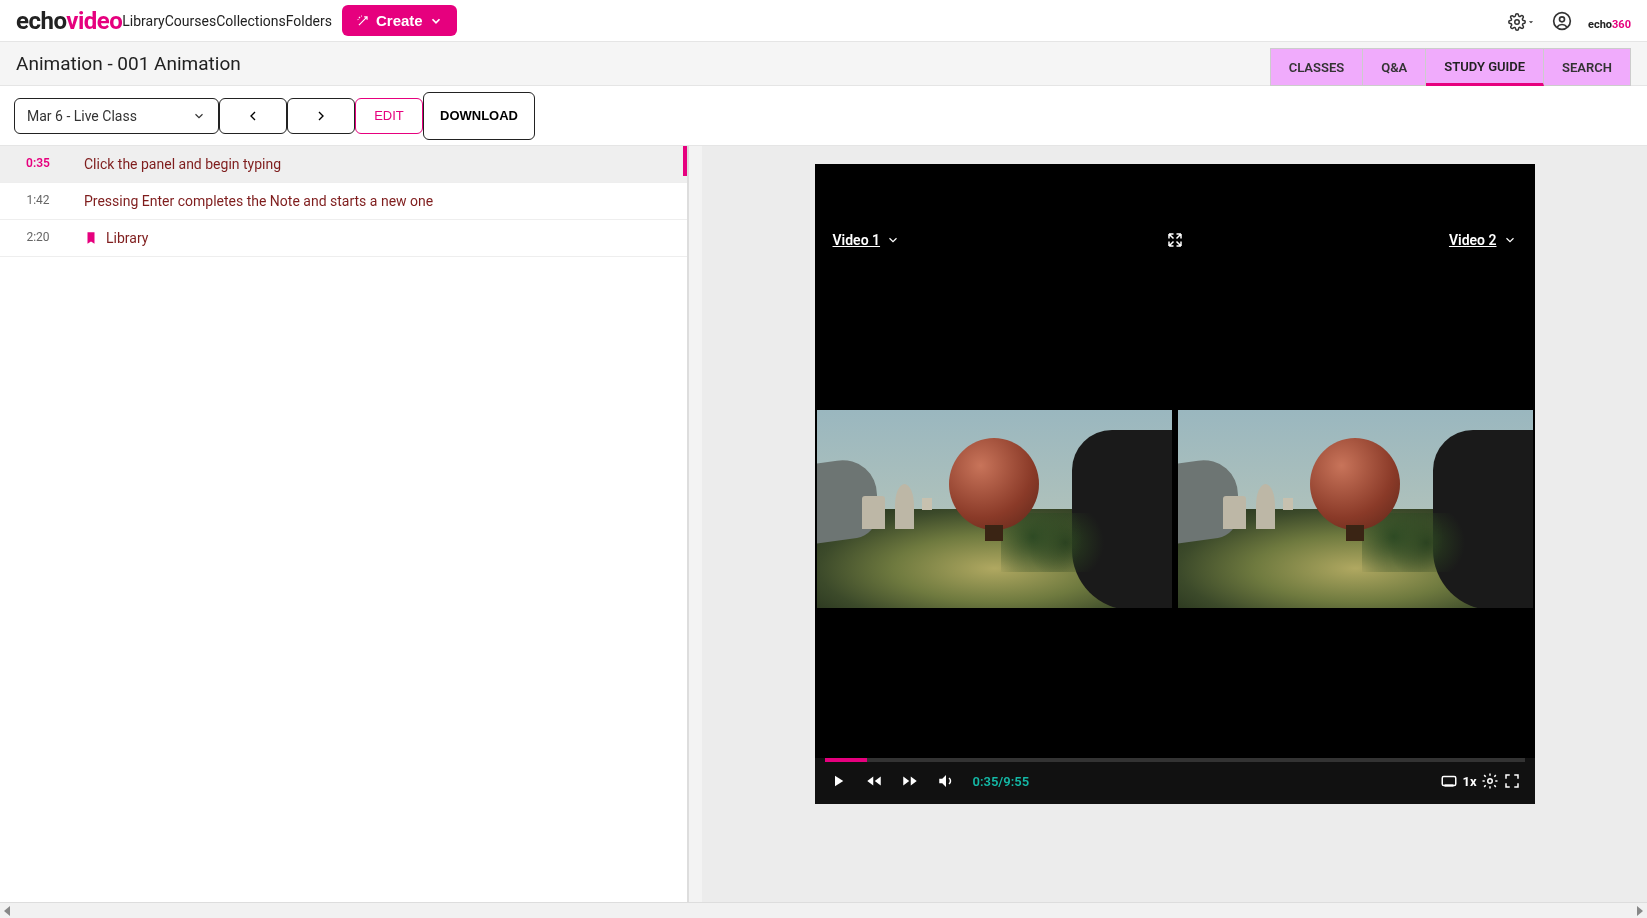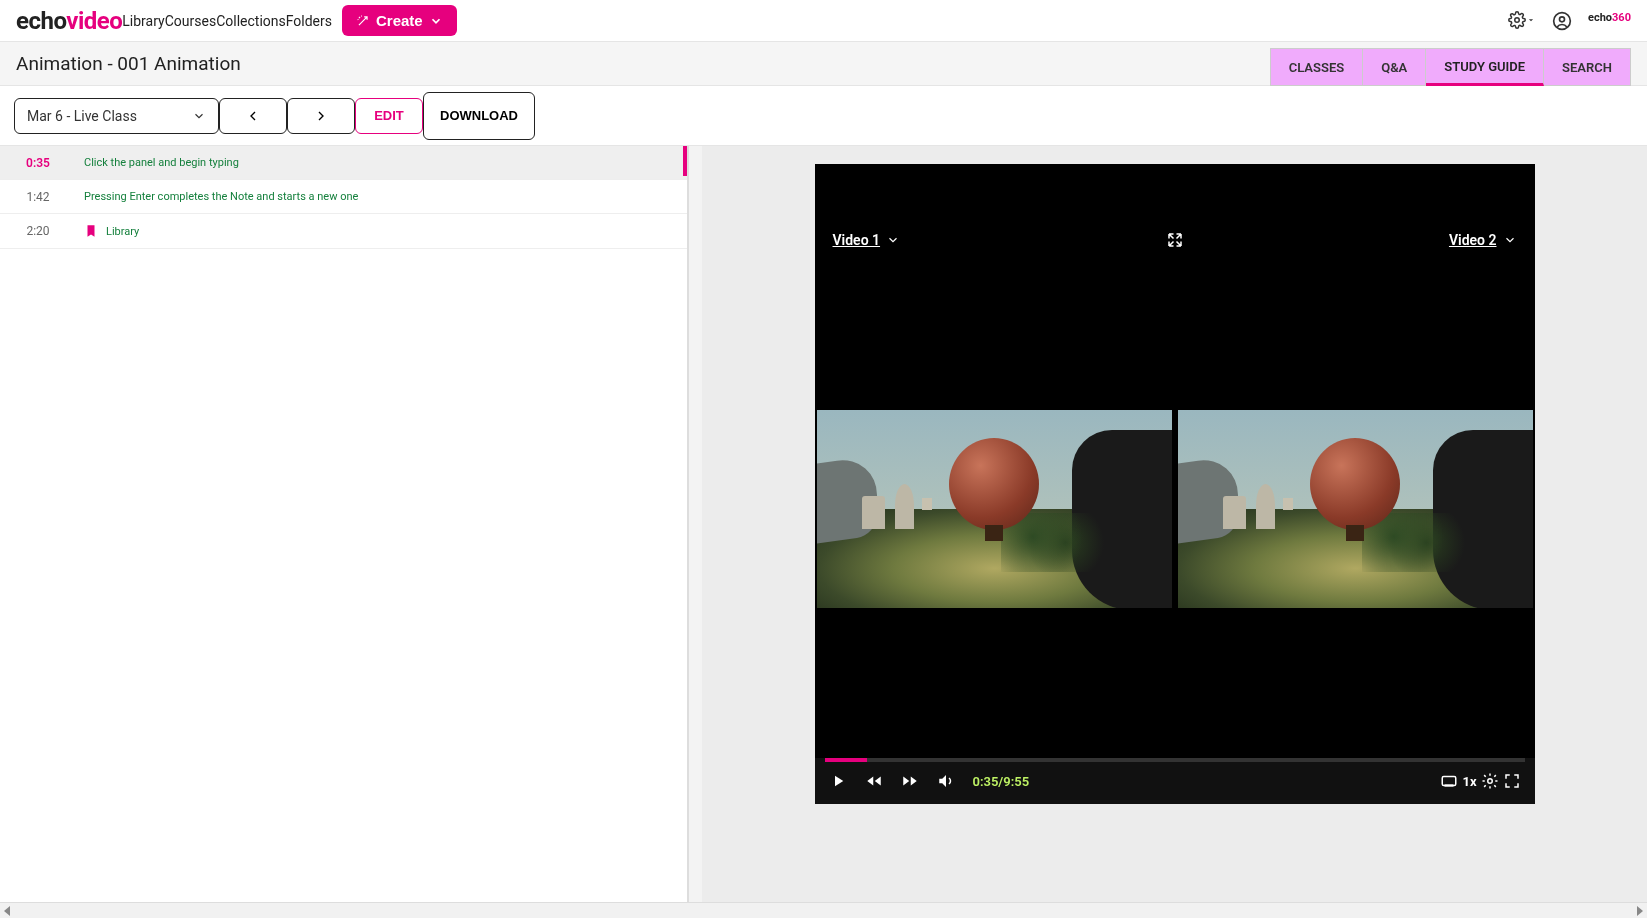--- a/index.html
+++ b/index.html
@@ -7,50 +7,50 @@
   
   
   .topnav { display: flex; align-items: center; height: 42px; padding: 0 16px; border-bottom: 1px solid #e5e5e5; }
   .brand { font-size: 24px; font-weight: 700; letter-spacing: -0.5px; }
   .brand .echo { color: #222; }
   .brand .video { color: #e6007e; }
   .nav-links { display: flex; align-items: center; }
   .nav-link { color: #222; font-size: 14px; cursor: pointer; }
   .create-btn { background: #e6007e; color: #fff; border: none; border-radius: 6px; padding: 7px 14px; font-size: 15px; font-weight: 600; display: flex; align-items: center; gap: 6px; cursor: pointer; margin-left: 10px; }
   .create-btn svg { width: 14px; height: 14px; }
-  .topnav-right { margin-left: auto; display: flex; align-items: flex-start; gap: 16px; }
+  .topnav-right { margin-left: auto; display: flex; align-items: flex-end; gap: 16px; }
   .icon-btn { background: none; border: none; cursor: pointer; display: flex; align-items: center; color: #333; }
   .tinybrand { font-size: 11px; font-weight: 700; }
   .tinybrand .t1 { color: #222; } .tinybrand .t2 { color: #e6007e; }
 
   
   .secondary { display: flex; align-items: center; height: 44px; padding: 0 16px; background: #f5f5f5; border-bottom: 1px solid #e5e5e5; }
   .page-title { font-size: 19px; font-weight: 400; color: #222; }
   .tabs { margin-left: auto; display: flex; align-items: stretch; gap: 0; height: 100%; }
   .tab { display: flex; align-items: center; padding: 0 18px; font-size: 13px; font-weight: 600; color: #333; border: 1px solid #ccc; border-bottom: none; background: #f0abfc; cursor: pointer; height: 38px; margin-top: 6px; }
   .tab + .tab { border-left: none; }
   .tab.active { border-bottom: 3px solid #e6007e; color: #222; }
   .tab:not(.active) { border-bottom: 1px solid #ccc; }
 
   
   .toolbar { display: flex; align-items: center; height: 60px; padding: 0 14px; border-bottom: 1px solid #e5e5e5; }
   .class-select { width: 205px; height: 36px; border: 1px solid #222; border-radius: 6px; display: flex; align-items: center; justify-content: space-between; padding: 0 12px; font-size: 14px; cursor: pointer; }
   .nav-arrow { width: 68px; height: 36px; border: 1px solid #222; border-radius: 6px; background: #fff; display: flex; align-items: center; justify-content: center; cursor: pointer; }
-  .edit-btn { width: 68px; height: 36px; border: 1px solid #e6007e; color: #e6007e; background: #fff; border-radius: 6px; font-size: 13px; font-weight: 700; cursor: pointer; }
+  .edit-btn { width: 68px; height: 36px; border: 1px solid #e6007e; color: #e6007e; background: #fff; border-radius: 6px; font-size: 13px; font-weight: 400; cursor: pointer; }
   .download-btn { height: 48px; padding: 0 16px; border: 1px solid #222; background: #fff; border-radius: 6px; font-size: 13px; font-weight: 600; cursor: pointer; }
 
   
   .main { display: flex; height: calc(918px - 42px - 44px - 60px - 16px); }
   .left { width: 688px; display: flex; flex-direction: column; border-right: 1px solid #ddd; position: relative; }
   .notes-container { flex: 1; overflow-y: auto; }
   .note-row { display: flex; align-items: flex-start; border-bottom: 1px solid #eee; padding: 6px 0; }
   .note-row.active { background: #efefef; }
   .note-ts { width: 76px; text-align: center; font-size: 12px; color: #666; padding-top: 4px; }
   .note-row.active .note-ts { color: #e6007e; font-weight: 600; }
-  .note-body { flex: 1; padding: 4px 8px; font-size: 11px; color: #15803d; display: flex; align-items: center; gap: 8px; }
+  .note-body { flex: 1; padding: 4px 8px; font-size: 14px; color: #7f1d1d; display: flex; align-items: center; gap: 8px; }
   .bookmark-icon { color: #e6007e; }
   .active-marker { position: absolute; right: 0; top: 0; width: 4px; height: 30px; background: #e6007e; }
   .scroll-gutter { width: 14px; background: #f3f3f3; border-left: 1px solid #ddd; }
 
   .right { flex: 1; background: #ececec; display: flex; align-items: flex-start; justify-content: center; padding: 18px 0 0 0; }
   .player { width: 720px; height: 640px; background: #000; display: flex; flex-direction: column; position: relative; }
   .player-top { height: 56px; }
   .video-labels { display: flex; align-items: center; height: 40px; padding: 0 18px; color: #fff; font-size: 14px; font-weight: 600; gap: 8px; text-decoration: underline; }
   .video-labels .spacer { flex: 1; }
   .expand-icon { color: #fff; margin: 0 auto; }
@@ -68,21 +68,21 @@
   .town::after { left: 22%; bottom: 0; width: 10%; height: 80%; border-radius: 50% 50% 0 0; }
   .tower2 { position: absolute; left: 36%; bottom: 34%; width: 5%; height: 22%; background: #c7c1af; }
   .balloon { position: absolute; left: 50%; top: 14%; transform: translateX(-50%); width: 90px; height: 92px; border-radius: 50%; background: radial-gradient(circle at 35% 30%, #c8745a, #8a3a28 60%, #5a2518); }
   .basket { position: absolute; left: 50%; top: 58%; transform: translateX(-50%); width: 18px; height: 16px; background: #3a2414; }
   .trees { position: absolute; right: 18%; bottom: 18%; width: 30%; height: 30%; background: radial-gradient(circle at 30% 40%, #2e4a24, transparent 60%), radial-gradient(circle at 60% 50%, #2a3f1f, transparent 55%); }
 
   .controls { height: 46px; background: #111; display: flex; align-items: center; padding: 0 14px; gap: 18px; position: relative; }
   .progress { position: absolute; top: 0; left: 10px; right: 10px; height: 4px; background: #333; }
   .progress-fill { height: 100%; background: #e6007e; width: 6%; }
   .ctrl { color: #fff; display: flex; align-items: center; cursor: pointer; }
-  .time { color: #bef264; font-size: 13px; font-weight: 600; }
+  .time { color: #14b8a6; font-size: 13px; font-weight: 600; }
   .controls .right-ctrls { margin-left: auto; display: flex; align-items: center; gap: 4px; }
   .speed { color: #fff; font-size: 13px; font-weight: 700; }
 
   
   .bottom-strip { height: 16px; background: #f1f1f1; border-top: 1px solid #ddd; position: relative; }
   .bottom-strip::before, .bottom-strip::after { content:""; position:absolute; top:3px; width:0; height:0; border-top:5px solid transparent; border-bottom:5px solid transparent; }
   .bottom-strip::before { left:4px; border-right:6px solid #888; }
   .bottom-strip::after { right:4px; border-left:6px solid #888; }
 
   svg { display: block; }

